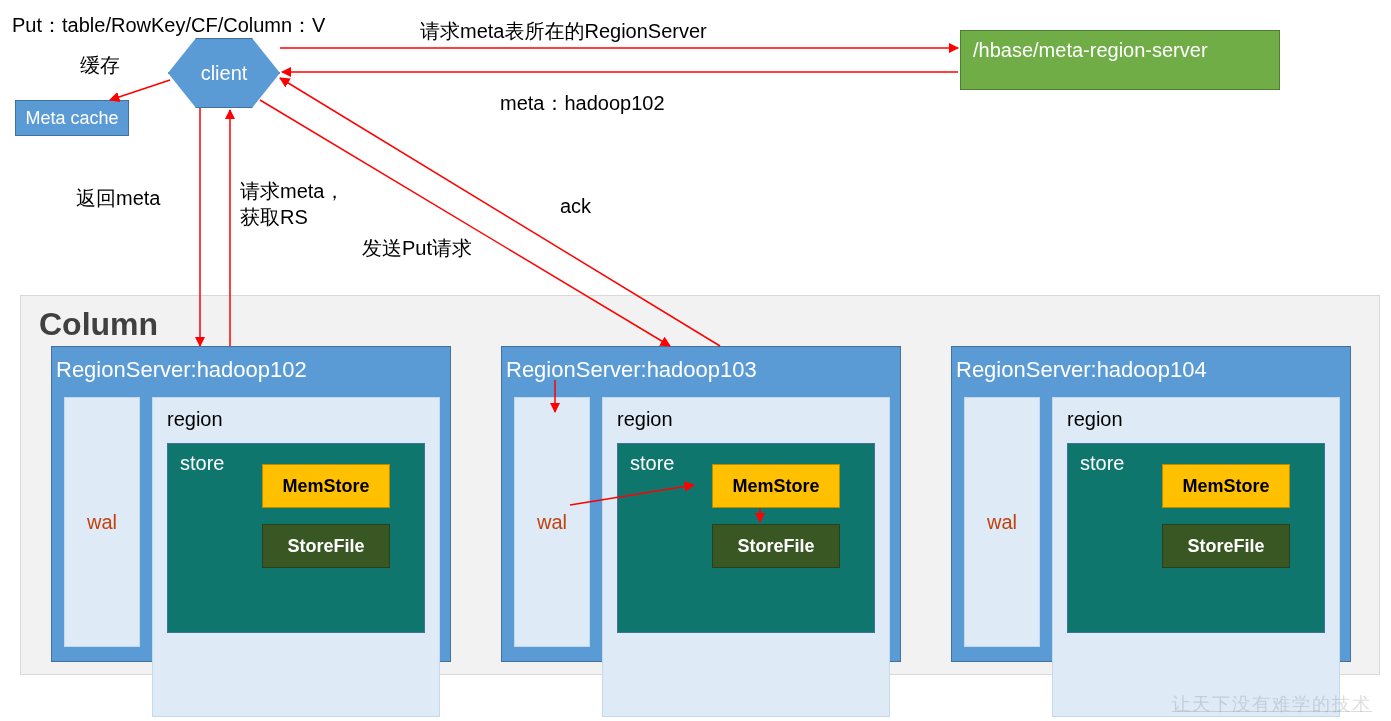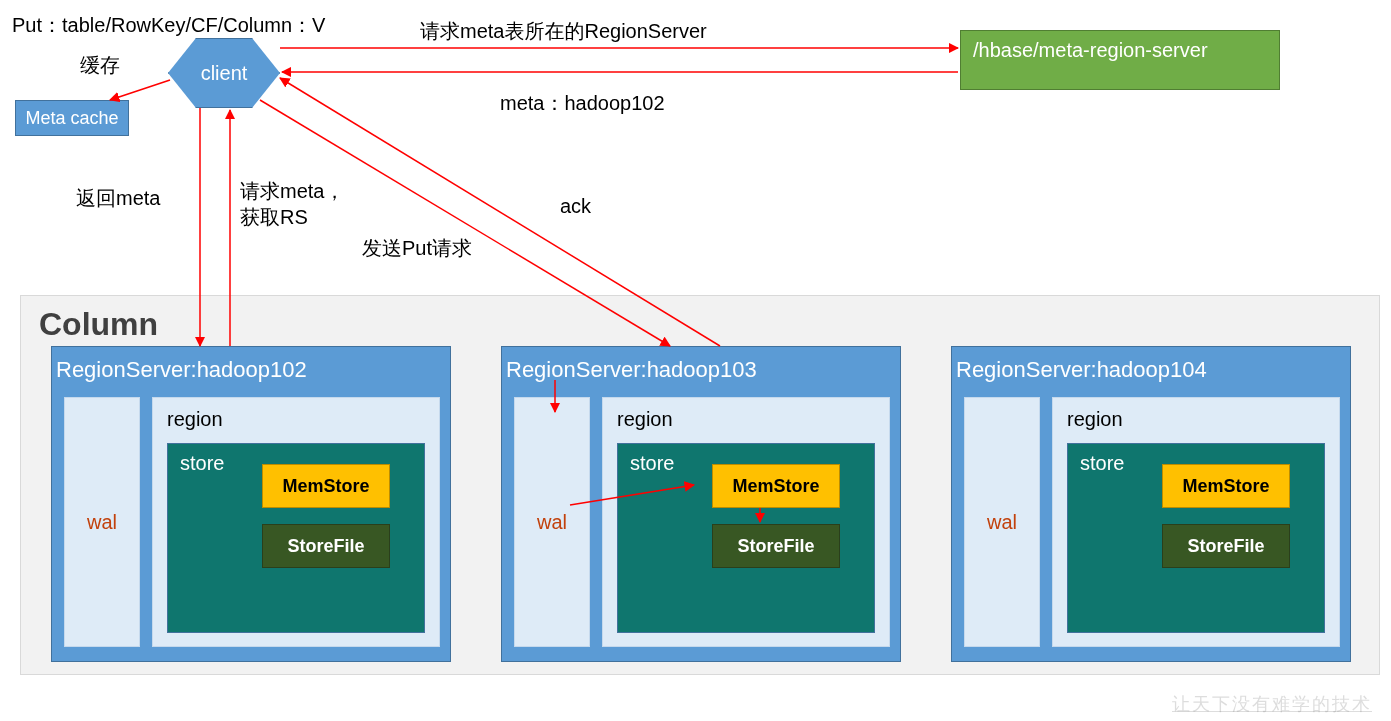--- a/index.html
+++ b/index.html
@@ -84,21 +84,21 @@
     left: 12px; top: 50px;
     width: 76px; height: 250px;
     background: #deebf7;
     border: 1px solid #c5d9ed;
     display: flex; align-items: center; justify-content: center;
     font-size: 20px; color: #c2410c;
   }
   .region {
     position: absolute;
     left: 100px; top: 50px;
-    width: 288px; height: 250px;
+    width: 288px; height: 320px;
     background: #deebf7;
     border: 1px solid #c5d9ed;
   }
   .region-title { font-size: 20px; padding: 10px 14px; color: #000; }
   .store {
     position: absolute;
     left: 14px; top: 45px;
     width: 258px; height: 190px;
     background: #0f766e;
     border: 1px solid #41719c;

